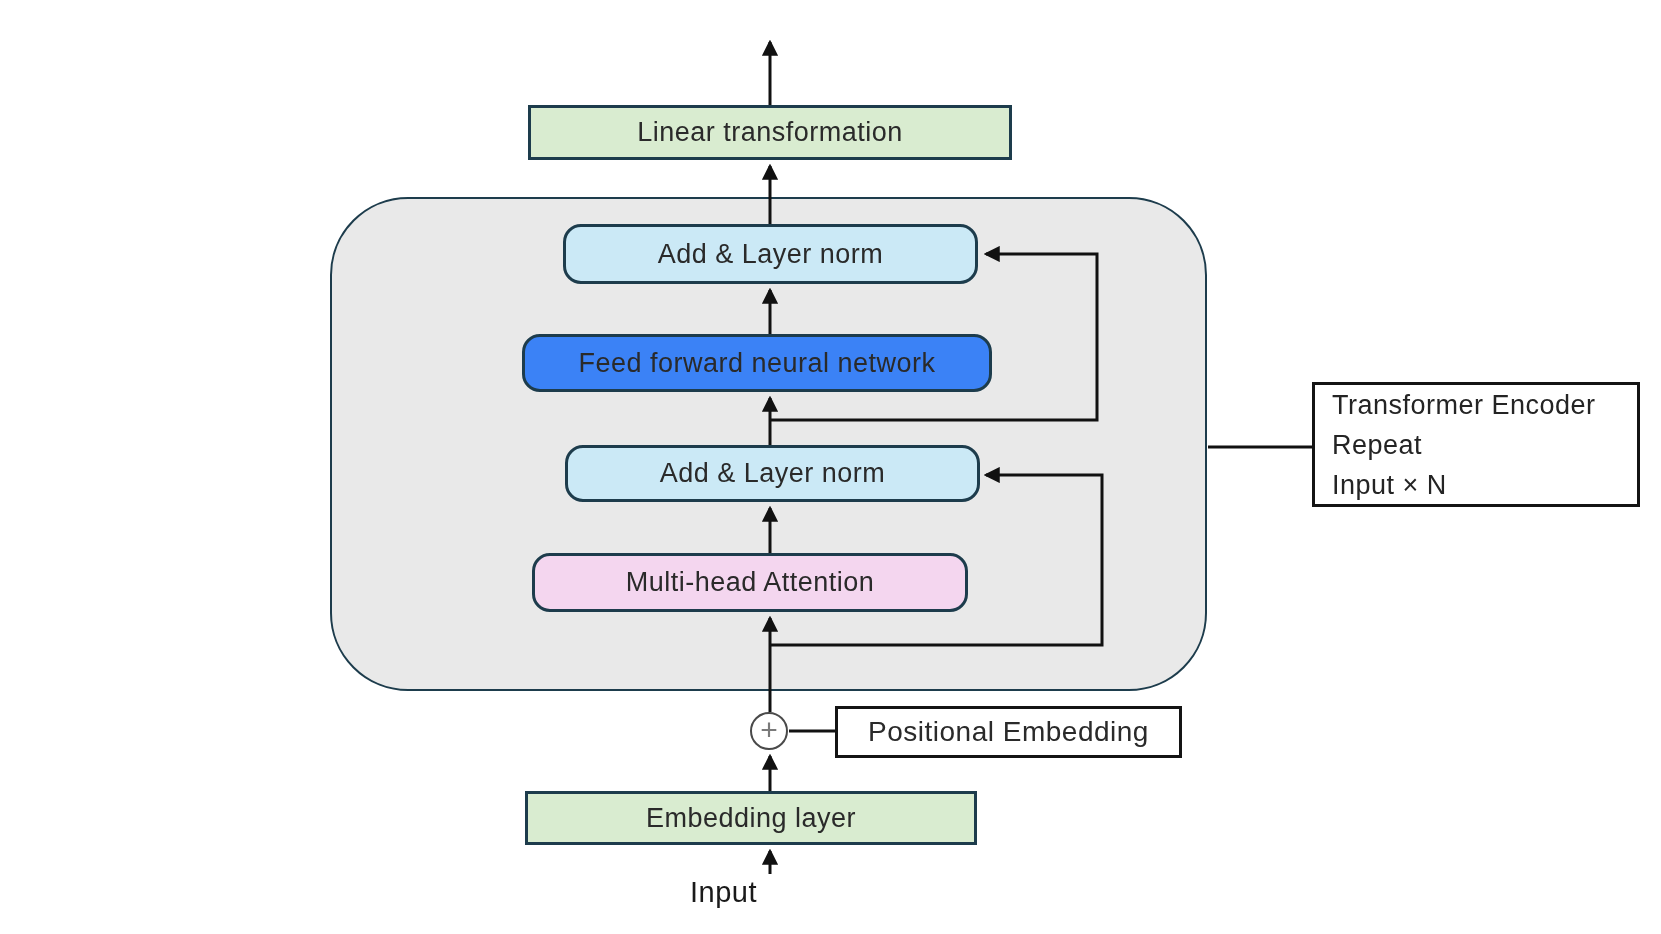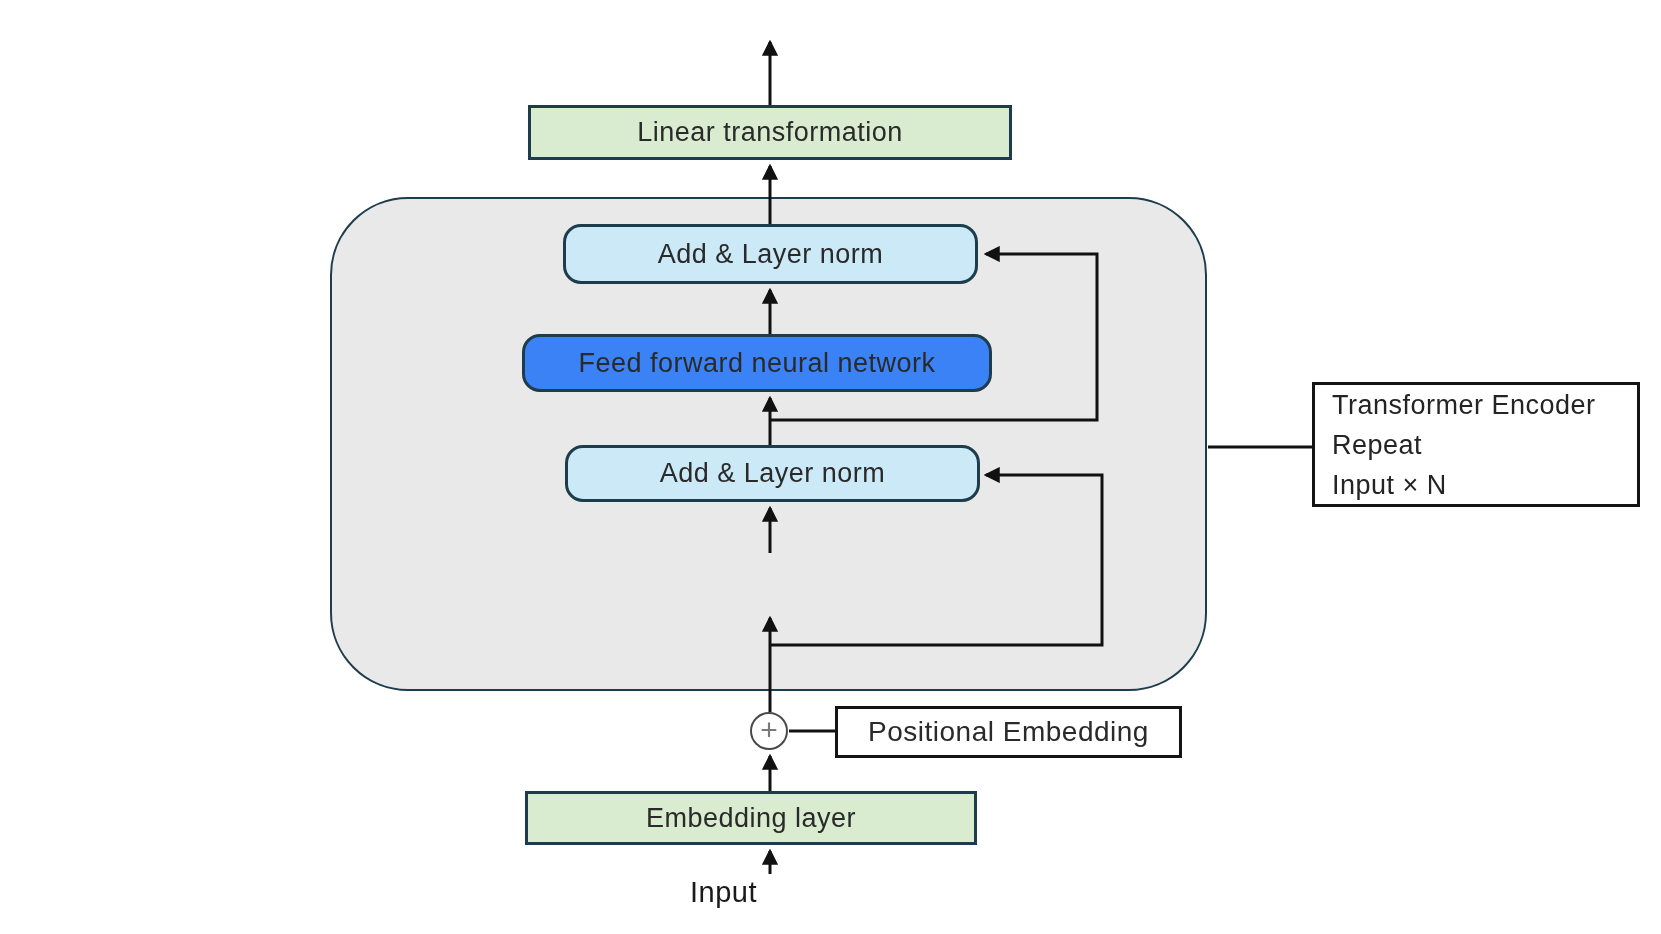--- a/index.html
+++ b/index.html
@@ -71,20 +71,23 @@
   </div>
 
   <div class="node rd peach node-ffn">
     <span>Feed forward neural network</span>
   </div>
 
   <div class="node rd blue node-addnorm-bottom">
     <span>Add &amp; Layer norm</span>
   </div>
 
+  <div class="node rd pink node-mha">
+    <span>Multi-head Attention</span>
+  </div>
 
   <div class="plus-circle">
     <span>+</span>
   </div>
   <div class="node sq green node-embedding">
     <span>Embedding layer</span>
   </div>
 
   <div class="node node-positional">
     <span>Positional Embedding</span>

